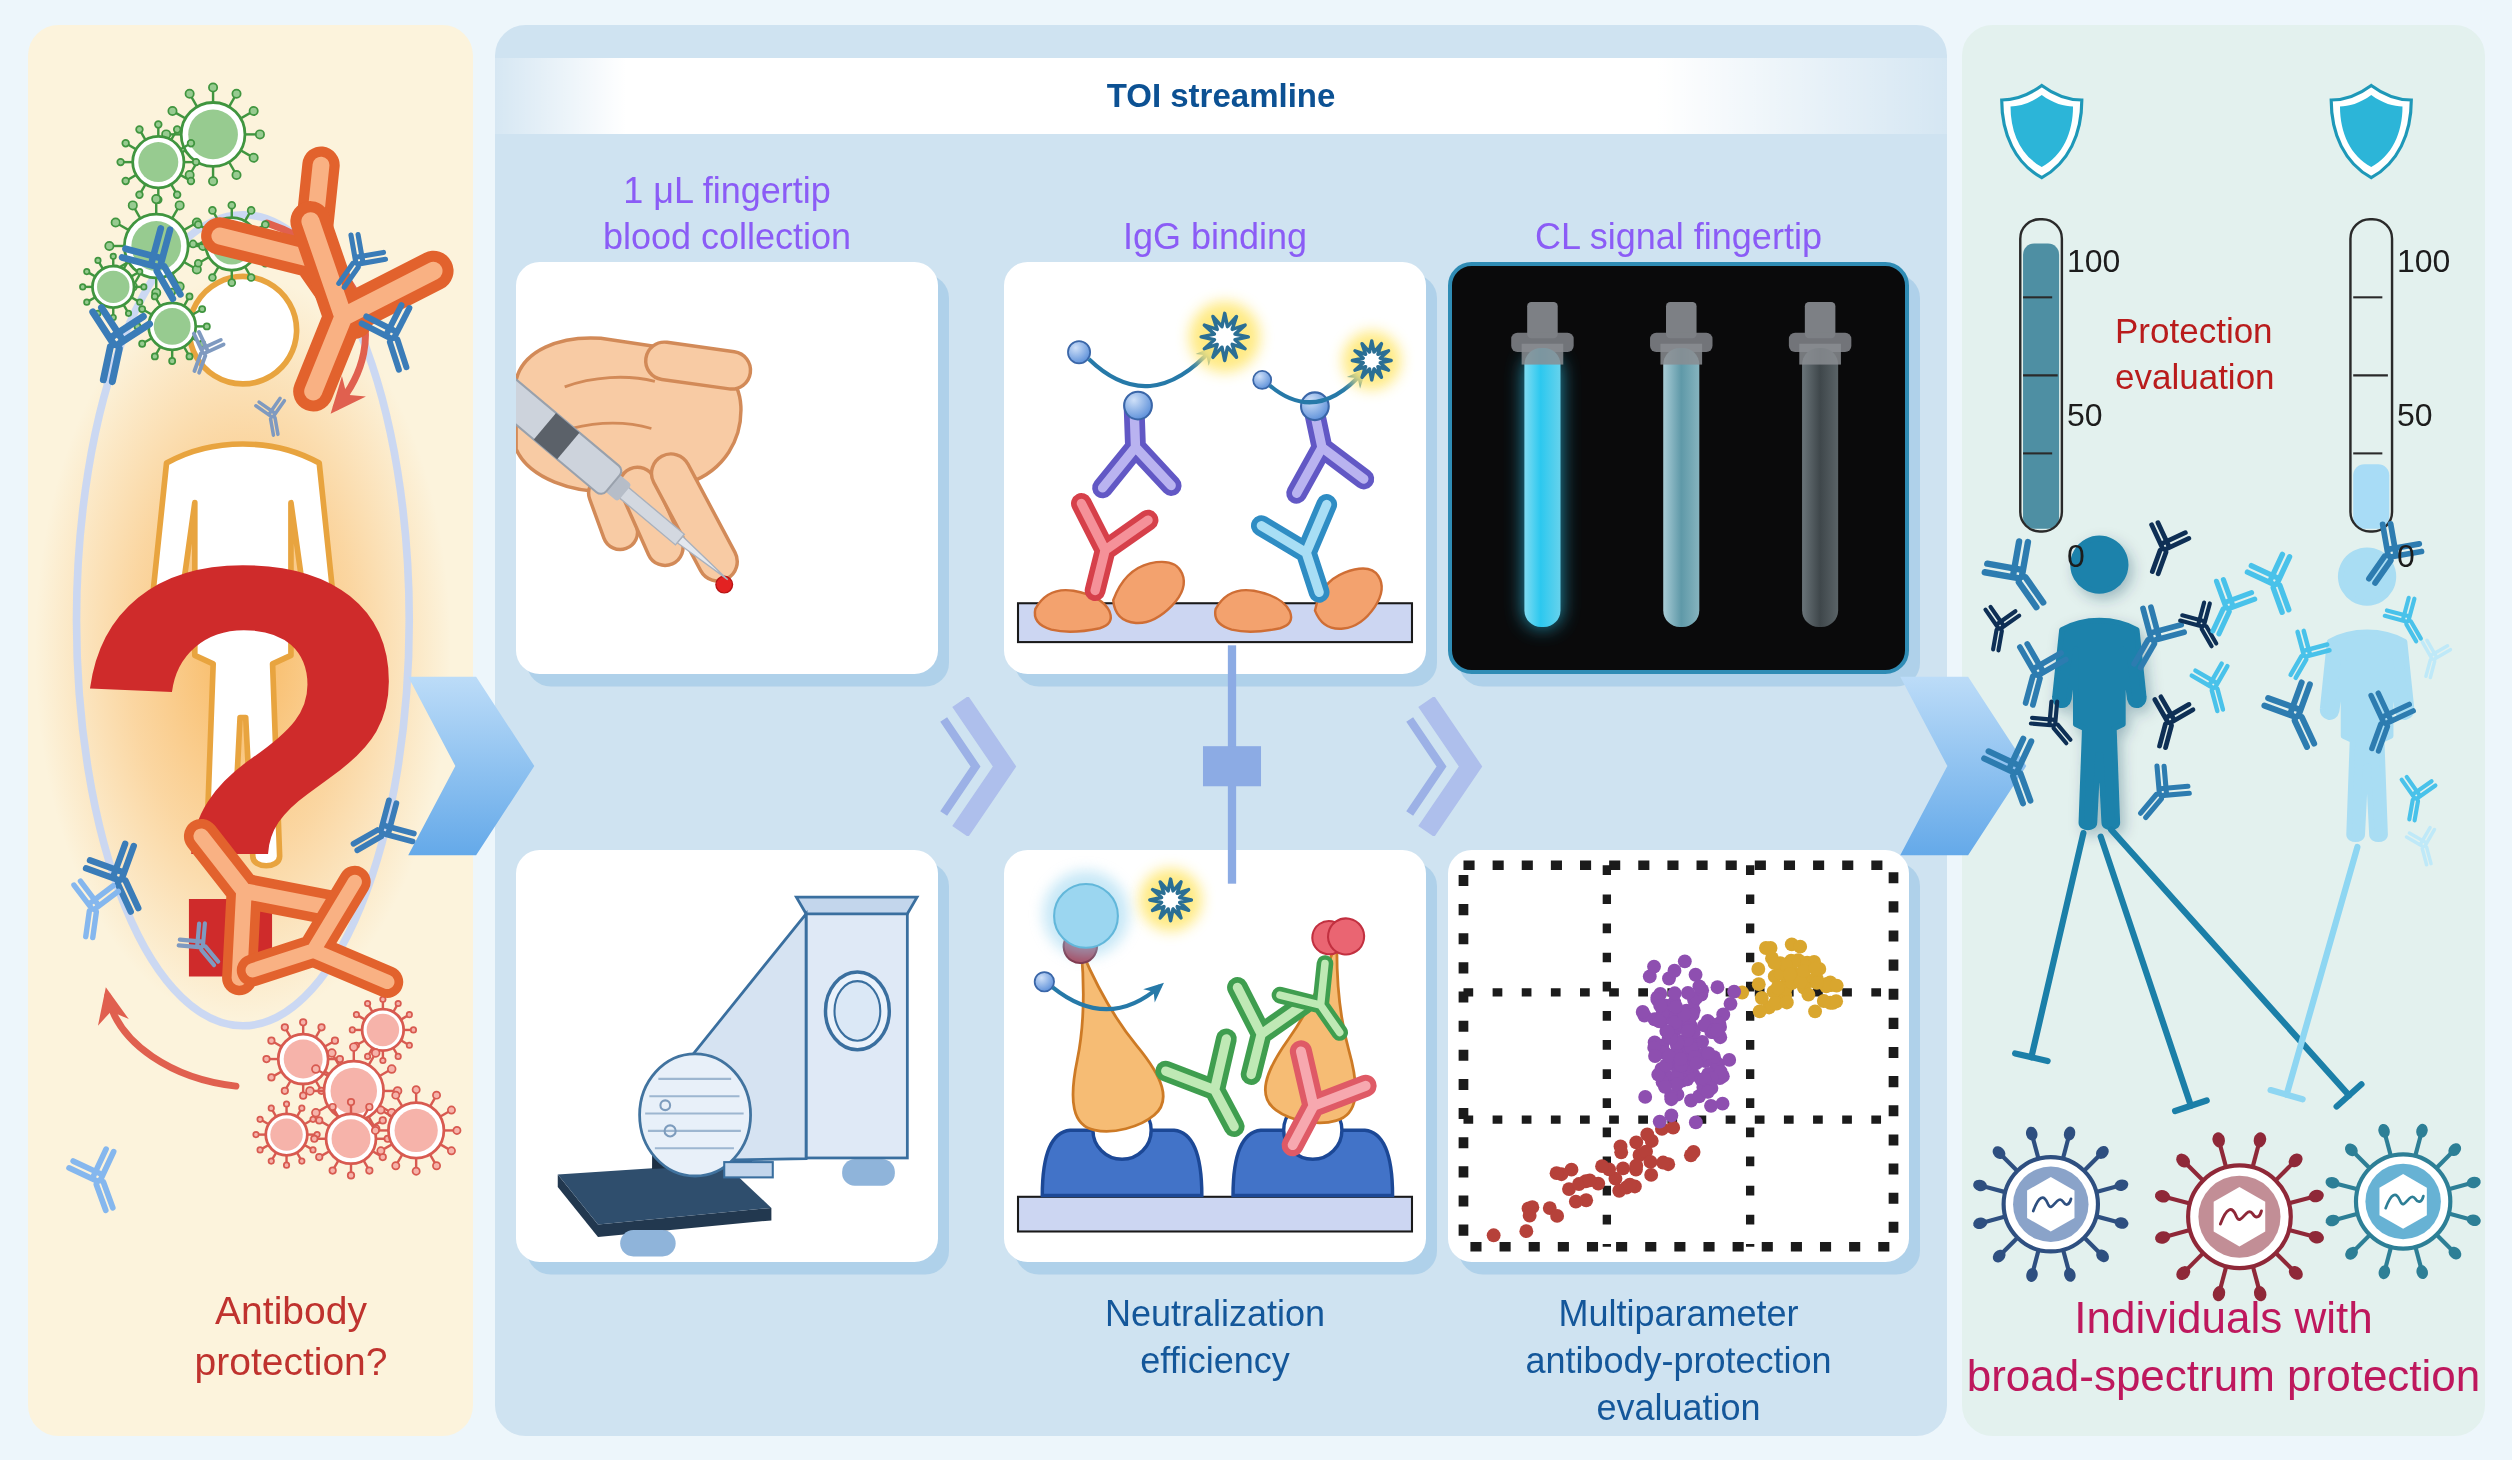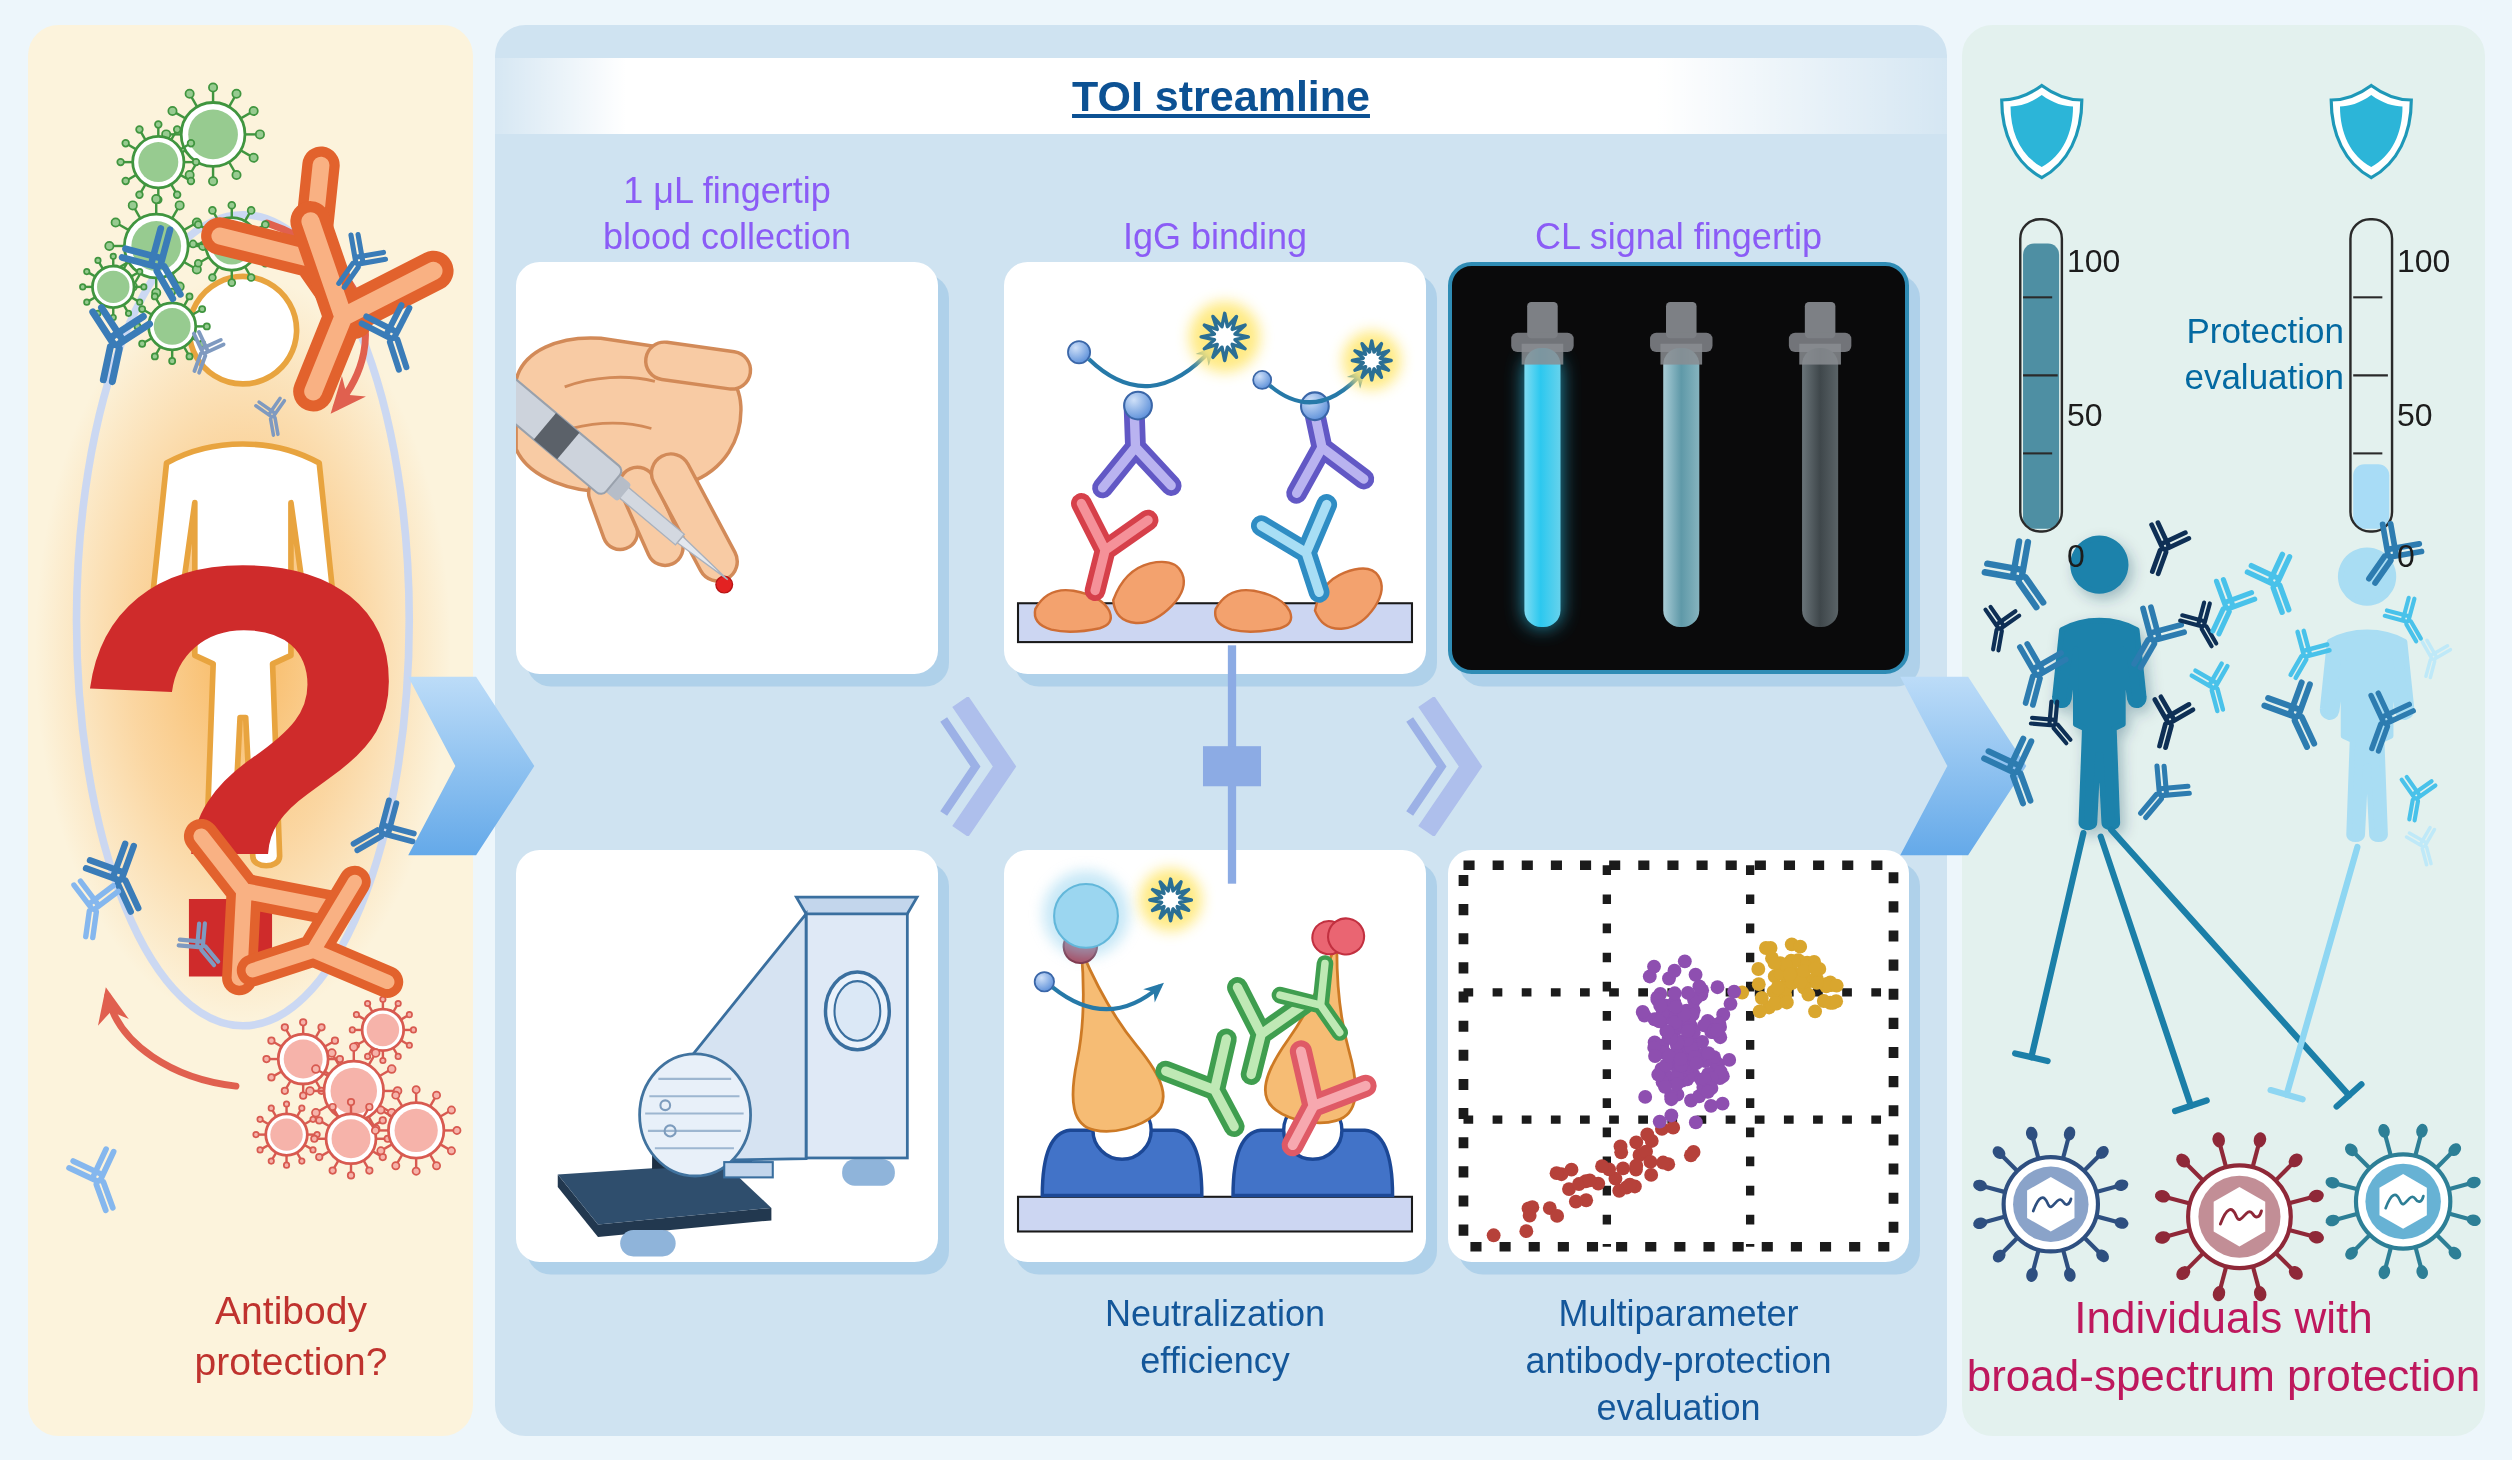--- a/index.html
+++ b/index.html
@@ -4,34 +4,34 @@
 <style>
   html,body{margin:0;padding:0;}
   body{font-family:"Liberation Sans",sans-serif;background:#edf6fb;}
   #page{position:relative;width:2512px;height:1461px;overflow:hidden;background:#edf6fb;}
   .panel{position:absolute;border-radius:30.5px;}
   #left-panel{left:28px;top:25px;width:445px;height:1411px;background:#fcf3dc;}
   #mid-panel{left:495px;top:25px;width:1452px;height:1411px;background:#cfe3f1;}
   #right-panel{left:1962px;top:25px;width:523px;height:1411px;background:#e3f1ee;}
   #banner{position:absolute;left:495px;top:58px;width:1452px;height:76px;
     background:linear-gradient(90deg,rgba(255,255,255,.15),#fff 9%,#fff 80%,rgba(255,255,255,.12));}
-  .ptitle{width:100%;height:76px;line-height:76px;text-align:center;font-size:43px;font-weight:700;color:#0c5193;text-decoration:underline;}
+  .ptitle{width:100%;height:76px;line-height:76px;text-align:center;font-size:33px;font-weight:700;color:#0c5193;}
   .card{position:absolute;background:#fff;border-radius:23.6px;box-shadow:11px 12.5px 0 rgba(150,195,228,.55);}
   .card svg{display:block;width:100%;height:100%;}
   #card-cl{background:#0a0a0b;border:4.2px solid #2f8cb5;box-sizing:border-box;}
   .slabel{position:absolute;display:flex;align-items:flex-end;justify-content:center;text-align:center;
     font-size:36px;line-height:1.26;color:#8b5cf6;white-space:pre-line;}
   .scap{position:absolute;text-align:center;font-size:36px;line-height:1.3;color:#14579a;white-space:pre-line;}
   .lcaption{position:absolute;left:28px;top:1285px;width:526px;text-align:center;font-size:39px;line-height:1.32;
     color:#bf322e;white-space:pre-line;}
   .rcaption{position:absolute;left:1962px;top:1289px;width:523px;text-align:center;font-size:44px;line-height:1.32;
     color:#be185d;white-space:pre-line;}
   .gauge-num{position:absolute;font-size:32px;color:#1c1c1c;line-height:37px;margin-top:40px;}
-  .peval{position:absolute;left:2115px;top:308px;width:229px;text-align:right;font-size:35px;line-height:1.3;
-    color:#0369a1;white-space:pre-line;}
+  .peval{position:absolute;left:2115px;top:308px;width:229px;text-align:left;font-size:35px;line-height:1.3;
+    color:#b91c1c;white-space:pre-line;}
   .decor-svg{position:absolute;left:0;top:0;}
   .flow{position:absolute;}
 </style>
 </head>
 <body>
 
 <div id="page">
 
   <svg width="0" height="0" style="position:absolute" aria-hidden="true">
     <defs>

